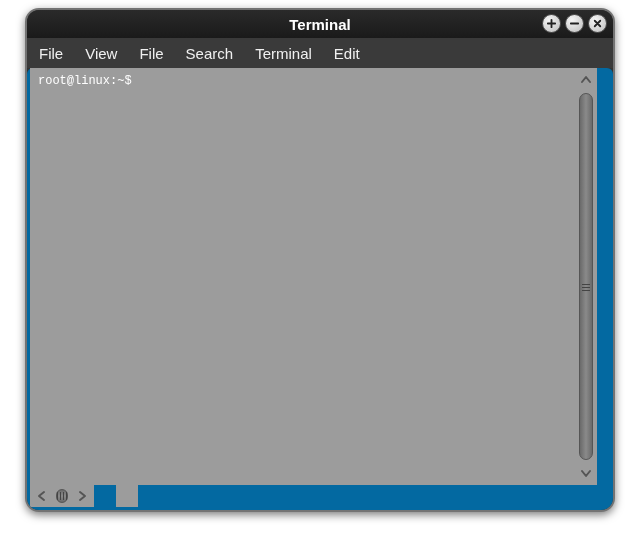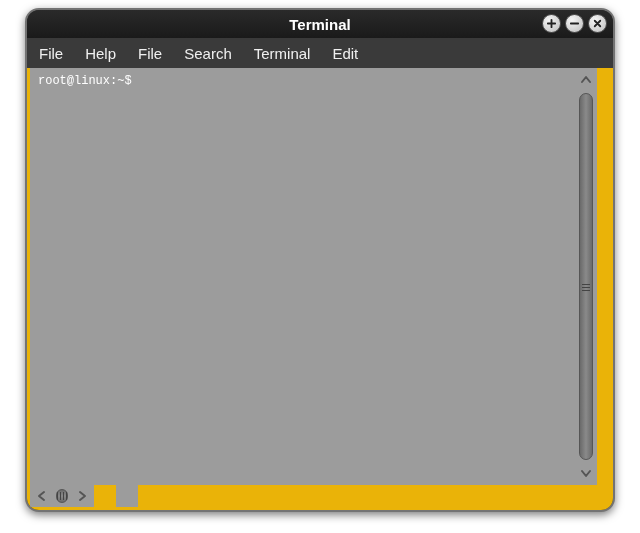--- a/index.html
+++ b/index.html
@@ -66,22 +66,23 @@
     }
     .menu-item {
       color: #f0f0f0;
       font-size: 15px;
       cursor: pointer;
     }
     .content-wrap {
       flex: 1;
       display: flex;
       flex-direction: column;
-      background: #eab308;
+      background: #0369a1;
       padding: 0 16px 3px 3px;
+      border-radius: 6px;
     }
     .term-row {
       flex: 1;
       display: flex;
     }
     .terminal-area {
       flex: 1;
       background: #9c9c9c;
       padding: 6px 8px;
       font-family: "Courier New", monospace;
@@ -207,21 +208,21 @@
       <div class="ctrl-btn">
         <svg viewBox="0 0 12 12">
             <path d="M3 3l6 6M9 3l-6 6" stroke="#222" stroke-width="2" stroke-linecap="round"></path>
           </svg>
       </div>
     </div>
   </div>
 
   <div class="menubar">
     <span class="menu-item">File</span>
-    <span class="menu-item">Help</span>
+    <span class="menu-item">View</span>
     <span class="menu-item">File</span>
     <span class="menu-item">Search</span>
     <span class="menu-item">Terminal</span>
     <span class="menu-item">Edit</span>
   </div>
 
   <div class="content-wrap">
     <div class="term-row">
       <div class="terminal-area">
         <span class="prompt">root@linux:~$</span>

